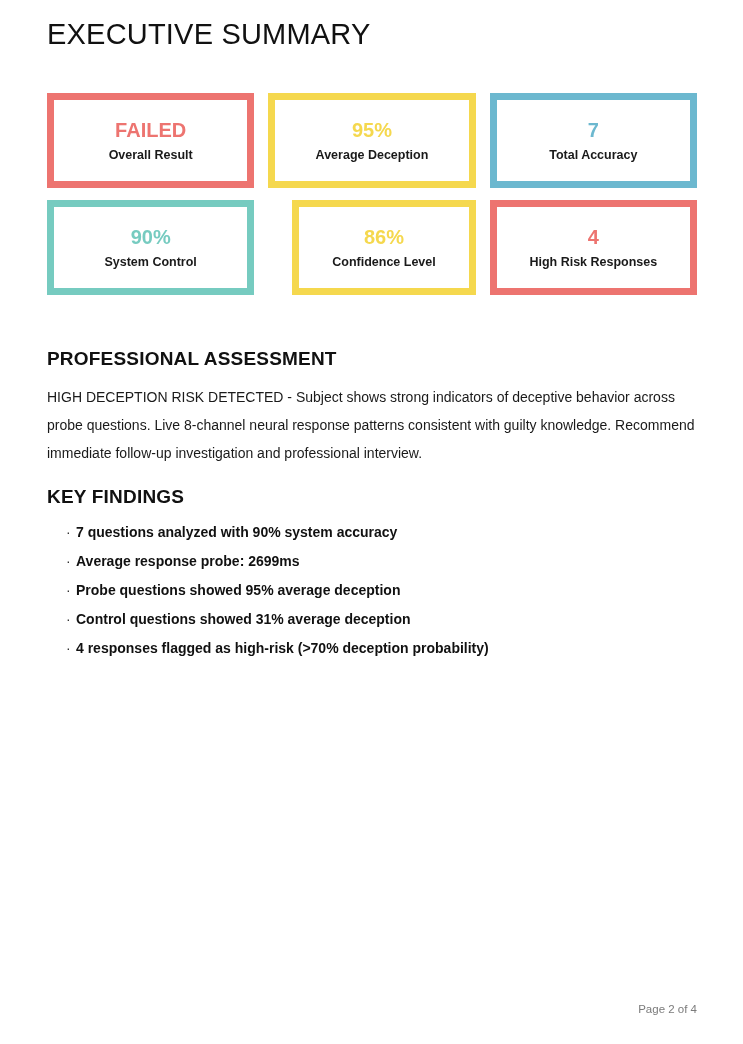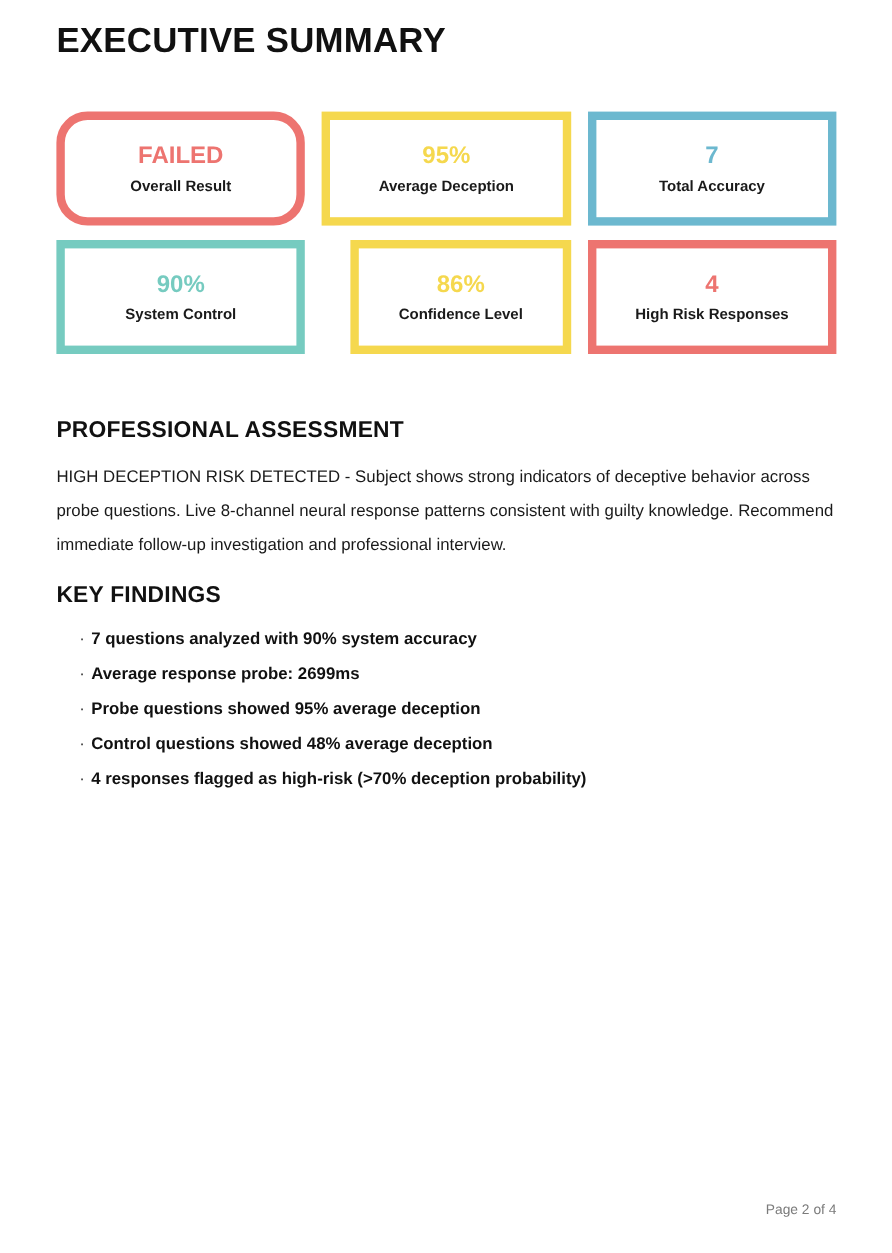--- a/index.html
+++ b/index.html
@@ -8,21 +8,21 @@
     width: 743px; height: 1044px;
     position: relative;
     font-family: "Liberation Sans", sans-serif;
     color: #1a1a1a;
     overflow: hidden;
   }
   .content { padding: 18px 46px 0 47px; }
 
   .page-title {
     font-size: 29px;
-    font-weight: 700;
+    font-weight: 400;
     color: #111111;
     letter-spacing: 0.2px;
   }
 
   .cards-grid {
     margin-top: 42px;
     display: grid;
     grid-template-columns: repeat(3, 1fr);
     gap: 12px 14px;
   }
@@ -100,21 +100,21 @@
   }
 </style>
 </head>
 <body>
 
 <div class="content">
 
   <h1 class="page-title">EXECUTIVE SUMMARY</h1>
 
   <div class="cards-grid">
-    <div class="stat-card" style="border-color: rgb(237, 116, 112); border-radius: 26px;">
+    <div class="stat-card" style="border-color: rgb(237, 116, 112);">
       <div class="stat-value" style="color: rgb(237, 116, 112);">FAILED</div>
       <div class="stat-label">Overall Result</div>
     </div>
     <div class="stat-card" style="border-color: rgb(245, 216, 78);">
       <div class="stat-value" style="color: rgb(245, 216, 78);">95%</div>
       <div class="stat-label">Average Deception</div>
     </div>
     <div class="stat-card" style="border-color: rgb(108, 184, 207);">
       <div class="stat-value" style="color: rgb(108, 184, 207);">7</div>
       <div class="stat-label">Total Accuracy</div>
@@ -137,20 +137,20 @@
     <h2 class="section-heading">PROFESSIONAL ASSESSMENT</h2>
     <p class="assessment-body">HIGH DECEPTION RISK DETECTED - Subject shows strong indicators of deceptive behavior across probe questions. Live 8-channel neural response patterns consistent with guilty knowledge. Recommend immediate follow-up investigation and professional interview.</p>
   </div>
 
   <div class="section findings-section">
     <h2 class="section-heading">KEY FINDINGS</h2>
     <ul class="findings-list">
       <li class="finding-item">7 questions analyzed with 90% system accuracy</li>
       <li class="finding-item">Average response probe: 2699ms</li>
       <li class="finding-item">Probe questions showed 95% average deception</li>
-      <li class="finding-item">Control questions showed 48% average deception</li>
+      <li class="finding-item">Control questions showed 31% average deception</li>
       <li class="finding-item">4 responses flagged as high-risk (&gt;70% deception probability)</li>
     </ul>
   </div>
 
 </div>
 
 <div class="page-footer">Page 2 of 4</div>
 
 </body></html>

